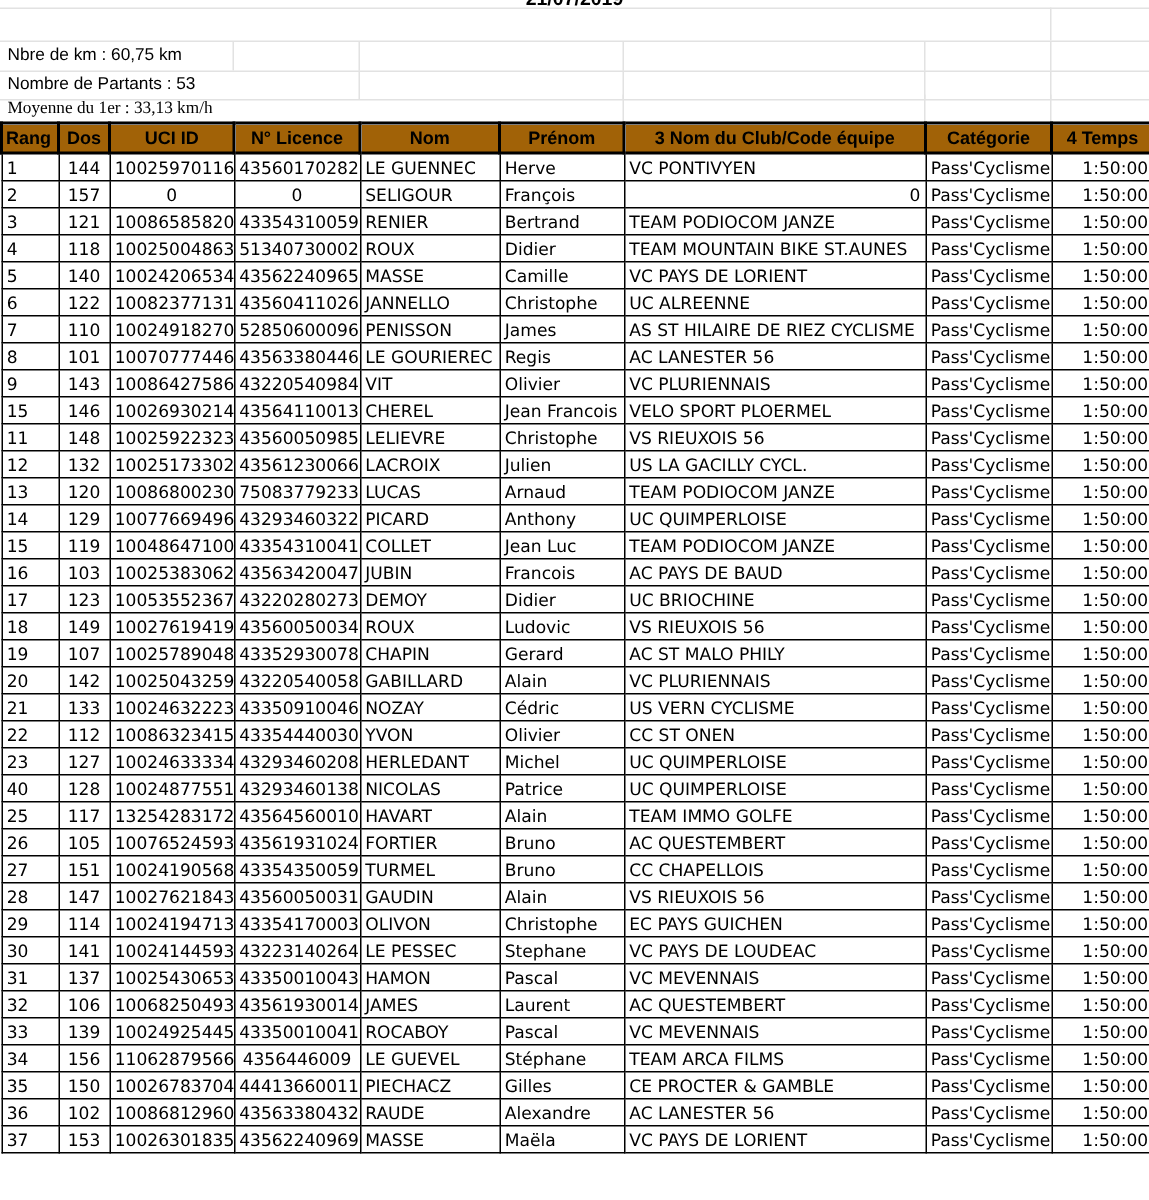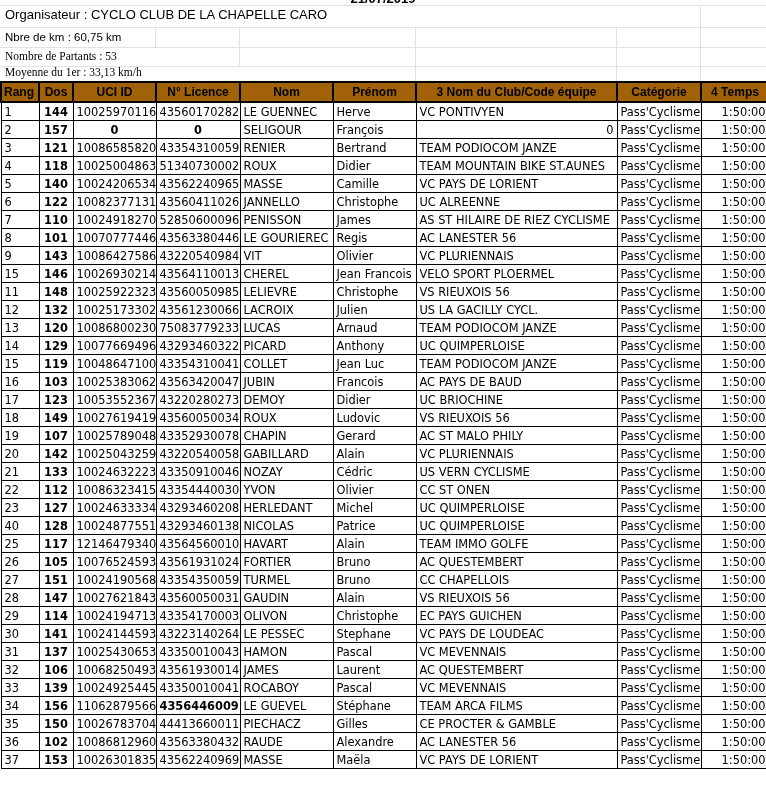--- a/index.html
+++ b/index.html
@@ -6,39 +6,38 @@
   body { width:766px; height:800px; overflow:hidden; position:relative; font-family:"Liberation Sans", sans-serif; }
   .topdate { position:absolute; left:0; top:-9px; width:766px; height:14px; text-align:center; font-weight:bold; font-size:13px; color:#000; border-bottom:1px solid #e2e2e2; }
   .info { position:absolute; left:0; width:766px; height:19px; font-size:11.5px; color:#000; border-bottom:1px solid #e2e2e2; }
   .info span { position:absolute; left:5px; top:3px; white-space:nowrap; }
   .info.big span { font-size:13px; top:2px; }
   .vline { position:absolute; top:0; bottom:0; width:1px; background:#e2e2e2; }
   table { position:absolute; left:0; top:81px; border-collapse:collapse; table-layout:fixed; width:768px; }
   th { background:#a16207; font-weight:bold; font-size:12px; height:18px; border:2px solid #000; padding:0 2px; text-align:center; white-space:nowrap; overflow:hidden;margin-left:42px; }
   td { font-family:"DejaVu Sans", sans-serif; font-size:11.4px; height:17px; border:1px solid #000; padding:0 3px; white-space:nowrap; overflow:hidden; color:#000; }
   td.r { text-align:right; }
-  td.c { text-align:center;font-weight:bold; }
+  td.c { text-align:center; }
 </style>
 </head>
 <body>
 
 <div class="topdate">21/07/2019</div>
 <div class="info big" style="top:5px;height:22px;">
-  <span>Organisateur : CYCLO CLUB DE LA CHAPELLE CARO</span>
   <div class="vline" style="left:700px"></div>
 </div>
 <div class="info" style="top:28px;">
   <span>Nbre de km : 60,75 km</span>
   <div class="vline" style="left:155px"></div>
     <div class="vline" style="left:239px"></div>
     <div class="vline" style="left:415px"></div>
     <div class="vline" style="left:616px"></div>
     <div class="vline" style="left:700px"></div>
 </div>
-<div class="info" style="top:47px;font-family:Liberation Serif, serif;">
+<div class="info" style="top:47px;">
   <span>Nombre de Partants : 53</span>
   <div class="vline" style="left:239px"></div>
     <div class="vline" style="left:415px"></div>
     <div class="vline" style="left:616px"></div>
     <div class="vline" style="left:700px"></div>
 </div>
 <div class="info" style="top:63px;height:18px;font-family:Liberation Serif, serif;">
   <span>Moyenne du 1er : 33,13 km/h</span>
   <div class="vline" style="left:415px"></div>
     <div class="vline" style="left:616px"></div>
@@ -331,21 +330,21 @@
         <td class="r">43293460138</td>
         <td>NICOLAS</td>
         <td>Patrice</td>
         <td>UC QUIMPERLOISE</td>
         <td>Pass'Cyclisme</td>
         <td class="r">1:50:00</td>
       </tr>
       <tr>
         <td>25</td>
         <td class="c">117</td>
-        <td class="r">12146479340</td>
+        <td class="r">13254283172</td>
         <td class="r">43564560010</td>
         <td>HAVART</td>
         <td>Alain</td>
         <td>TEAM IMMO GOLFE</td>
         <td>Pass'Cyclisme</td>
         <td class="r">1:50:00</td>
       </tr>
       <tr>
         <td>26</td>
         <td class="c">105</td>

